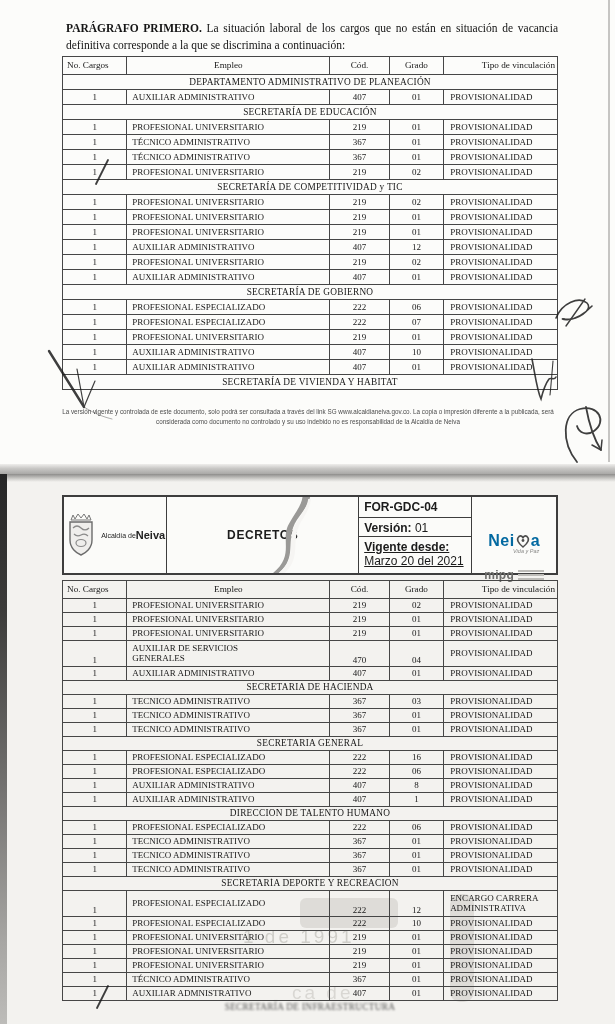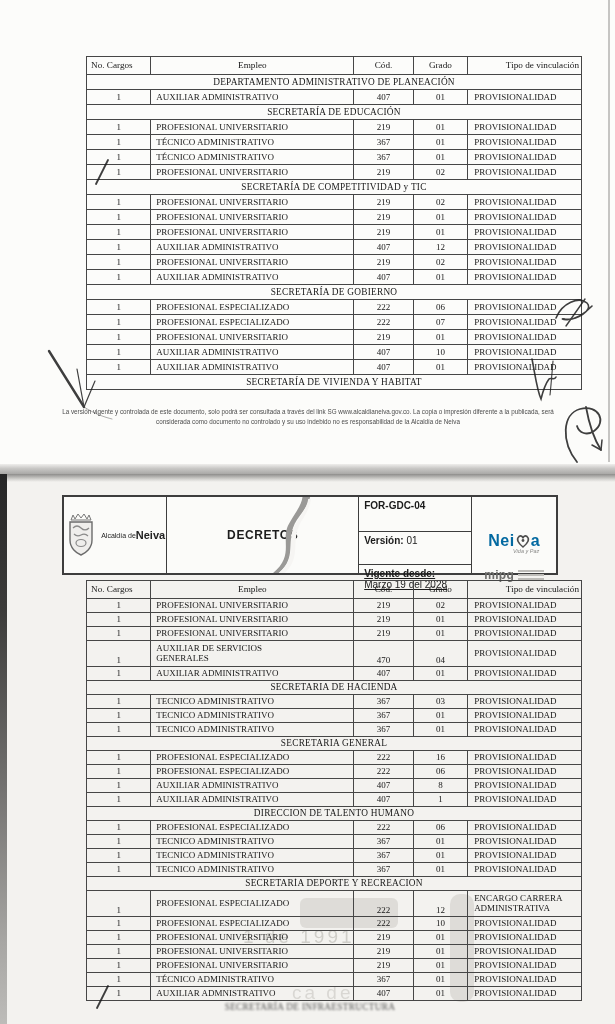--- a/index.html
+++ b/index.html
@@ -9,21 +9,21 @@
   
   .page1{position:absolute;left:0;top:0;width:615px;height:466px;background:#fcfcfa;}
   .scan-edge-right{position:absolute;left:608px;top:0;width:2px;height:462px;background:#c6c5c3;}
   .para{position:absolute;left:66px;top:8px;width:492px;font-size:11.5px;line-height:1.5;
         color:#141414;text-align:justify;}
   .para .lead{font-weight:bold;}
   .footnote{position:absolute;left:40px;top:407px;width:536px;text-align:center;
             font-family:"Liberation Sans",sans-serif;font-size:6.3px;line-height:1.6;color:#4c4c4c;}
 
   
-  .tblwrap{position:absolute;margin-left:24px;}
+  .tblwrap{position:absolute;}
   .t1{left:62px;top:56px;width:496px;}
   table.doc-table{border-collapse:collapse;width:100%;table-layout:fixed;color:#181818;}
   .doc-table td,.doc-table th{border:1px solid #464646;font-size:9px;line-height:1.12;
       overflow:hidden;white-space:pre-line;padding:0 2px;vertical-align:middle;}
   .doc-table th{font-weight:normal;font-size:9.2px;height:17px;}
   .t1 tbody tr{height:15px;}
   .t2 tbody tr{height:14px;}
   .t2 tbody tr.tall{height:26px;}
   .doc-table th.c0{text-align:left;padding-left:4px;}
   .doc-table th.c1,.doc-table th.c2,.doc-table th.c3{text-align:center;}
@@ -52,21 +52,21 @@
   .hcell{border-right:1.5px solid #3d3d3d;box-sizing:border-box;position:relative;}
   .hc-logo{width:21%;display:flex;align-items:center;justify-content:center;gap:4px;}
   .logo-text{display:flex;flex-direction:row;align-items:center;font-family:"Liberation Sans",sans-serif;color:#222;}
   .logo-text .l1{font-size:7px;}
   .logo-text .l2{font-size:11px;font-weight:bold;margin-top:-1px;}
   .hc-title{width:39%;display:flex;align-items:center;justify-content:center;
             font-family:"Liberation Sans",sans-serif;font-weight:bold;font-size:12px;
             letter-spacing:.6px;color:#1d1d1d;}
   .swoosh{position:absolute;left:54%;top:0;height:100%;width:46px;pointer-events:none;}
   .hc-code{width:23%;font-family:"Liberation Sans",sans-serif;color:#1b1b1b;}
-  .code-row{padding:3px 5px 16px 5px;border-bottom:1.4px solid #3d3d3d;font-size:10px;}
+  .code-row{padding:3px 5px 2px 5px;border-bottom:1.4px solid #3d3d3d;font-size:12px;}
   .code-row.last{border-bottom:none;text-decoration:underline;}
   .code-row .b{font-weight:bold;}
   .hc-brand{width:17%;border-right:none;display:flex;flex-direction:column;
             align-items:center;justify-content:center;}
   .neiva-line{display:flex;align-items:center;font-family:"Liberation Sans",sans-serif;
               font-weight:bold;font-size:16px;color:#0369a1;letter-spacing:.5px;margin-top:44px;}
   .vida{font-family:"Liberation Sans",sans-serif;font-style:italic;font-size:5.5px;
         color:#8a8a88;margin:-2px 0 0 24px;}
   .mipg-row{display:flex;align-items:center;gap:4px;margin-top:14px;}
   .mipg{font-family:"Liberation Sans",sans-serif;font-weight:bold;font-size:12px;
@@ -86,20 +86,21 @@
 
   
   .pen-overlay{position:absolute;left:0;top:0;width:615px;height:1024px;pointer-events:none;z-index:50;}
 </style>
 </head>
 <body>
 
 <div class="page1">
   <div class="scan-edge-right"></div>
 
+  <p class="para"><span class="lead">PARÁGRAFO PRIMERO.</span><span> La situación laboral de los cargos que no están en situación de vacancia definitiva corresponde a la que se discrimina a continuación:</span></p>
 
   <div class="tblwrap t1" id="table1">
       <table class="doc-table">
         <colgroup>
           <col style="width: 13%;">
           <col style="width: 41%;">
           <col style="width: 12%;">
           <col style="width: 11%;">
           <col style="width: 23%;">
         </colgroup>
@@ -286,21 +287,21 @@
 
     <div class="hcell hc-code">
       <div class="code-row" style="height:15px;">
         <span class="b">FOR-GDC-04</span>
       </div>
       <div class="code-row" style="height:13px;">
         <span class="b">Versión:</span><span> 01</span>
       </div>
       <div class="code-row last">
         <div class="b">Vigente desde:</div>
-        <div>Marzo 19 del 2028</div>
+        <div>Marzo 20 del 2021</div>
       </div>
     </div>
 
     <div class="hcell hc-brand">
       <div class="neiva-line">
         <span>Nei</span>
         <svg width="16" height="16" viewBox="0 0 16 16">
           <path d="M8 14 C3 10 1 6 4 3.5 C6 2 8 3.5 8 5.5 C8 3.5 10 2 12 3.5 C15 6 13 10 8 14 Z" fill="none" stroke="#4d4d4d" stroke-width="1.6"></path>
           <circle cx="8" cy="7.5" r="1.4" fill="#4d4d4d"></circle>
         </svg>

